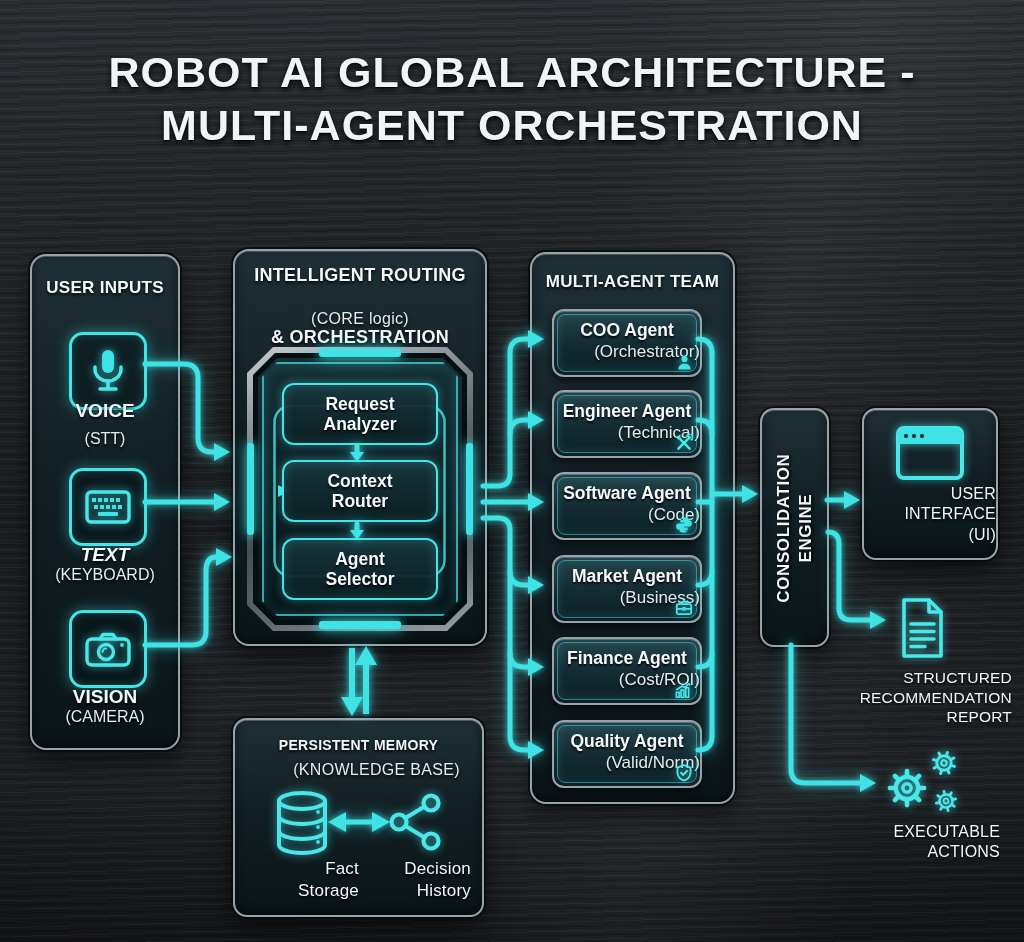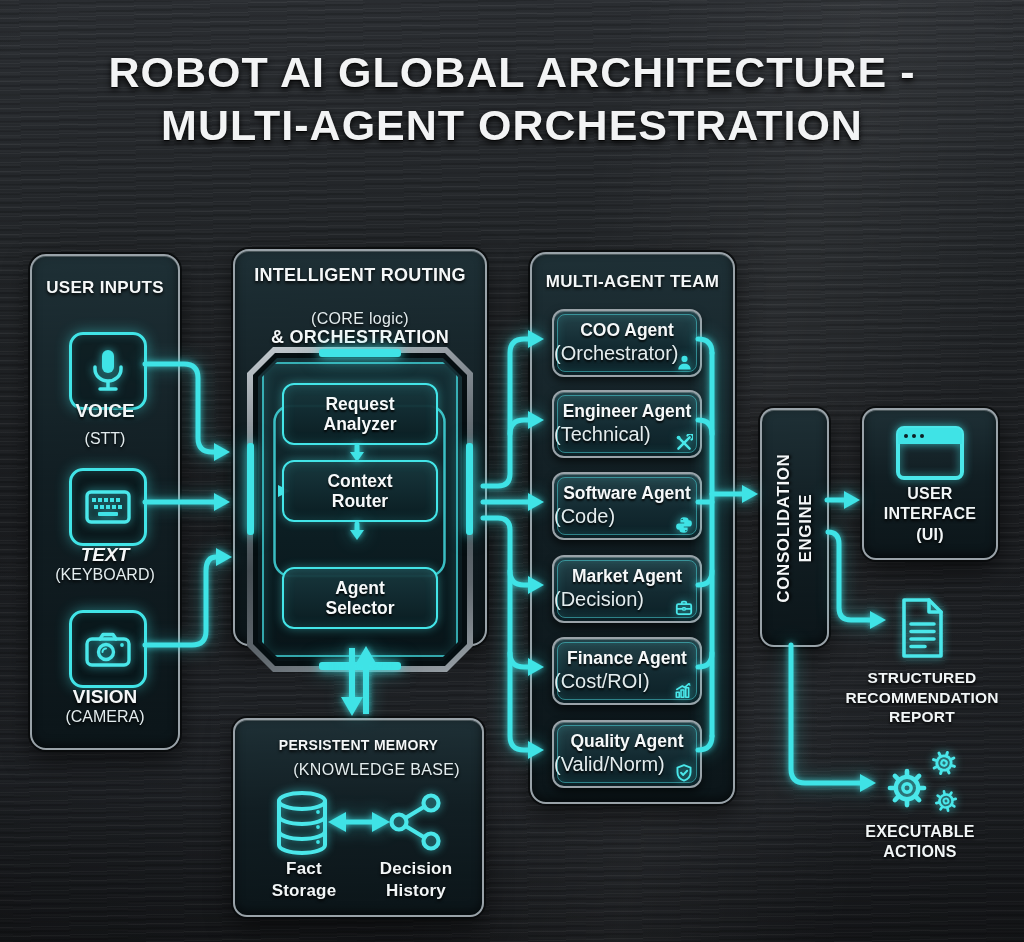--- a/index.html
+++ b/index.html
@@ -27,21 +27,21 @@
     text-shadow:0 2px 3px rgba(0,0,0,.9);letter-spacing:.3px;}
   .sublabel{font-weight:normal;color:#e3ecee;}
   .io-item-label{position:absolute;left:0;right:0;text-align:center;color:#f4f7f8;font-weight:bold;
     font-size:19px;text-shadow:0 2px 3px rgba(0,0,0,.9);}
   .io-item-sub{position:absolute;left:0;right:0;text-align:center;color:#e3ecee;font-size:16px;
     text-shadow:0 2px 3px rgba(0,0,0,.9);}
   .io-icon{position:absolute;left:37px;width:72px;height:72px;border:3px solid #41e4e7;border-radius:14px;
     background:rgba(8,24,28,.55);display:flex;align-items:center;justify-content:center;
     box-shadow:0 0 14px rgba(65,228,231,.45), inset 0 0 10px rgba(65,228,231,.22);}
   
-  .chip{position:absolute;left:12px;top:96px;width:226px;height:325px;text-align:center;}
+  .chip{position:absolute;left:12px;top:96px;width:226px;height:284px;text-align:center;}
   .chip-outer{position:absolute;inset:0;
     background:linear-gradient(160deg,#c6cdd2 0%,#7d858c 28%,#454d53 55%,#61696f 78%,#9ba3a9 100%);
     clip-path:polygon(26px 0,calc(100% - 26px) 0,100% 26px,100% calc(100% - 26px),calc(100% - 26px) 100%,26px 100%,0 calc(100% - 26px),0 26px);
     box-shadow:0 8px 18px rgba(0,0,0,.6);}
   .chip-mid{position:absolute;inset:6px;background:#050e11;
     clip-path:polygon(22px 0,calc(100% - 22px) 0,100% 22px,100% calc(100% - 22px),calc(100% - 22px) 100%,22px 100%,0 calc(100% - 22px),0 22px);}
   .chip-inner{position:absolute;inset:11px;background:linear-gradient(180deg,#163036 0%,#0c1d22 60%,#081418 100%);
     clip-path:polygon(19px 0,calc(100% - 19px) 0,100% 19px,100% calc(100% - 19px),calc(100% - 19px) 100%,19px 100%,0 calc(100% - 19px),0 19px);}
   .chip-ring{position:absolute;inset:15px;border:2px solid rgba(70,230,235,.7);
     clip-path:polygon(15px 0,calc(100% - 15px) 0,100% 15px,100% calc(100% - 15px),calc(100% - 15px) 100%,15px 100%,0 calc(100% - 15px),0 15px);
@@ -56,27 +56,27 @@
     color:#f6f9fa;font-weight:bold;font-size:17.5px;line-height:1.16;text-shadow:0 2px 2px rgba(0,0,0,.85);}
   .bracket-svg{position:absolute;inset:0;z-index:2;}
   
   .agent{position:absolute;left:20px;width:146px;height:64px;border-radius:12px;border:2px solid #9aa3a9;
     background:linear-gradient(180deg,#24434a 0%,#132a31 55%,#0c2026 100%);
     box-shadow:0 4px 9px rgba(0,0,0,.6), inset 0 1px 0 rgba(255,255,255,.25);}
   .agent::after{content:"";position:absolute;inset:3px;border-radius:8px;border:1.5px solid rgba(80,230,235,.5);
     box-shadow:inset 0 0 10px rgba(80,230,235,.16);}
   .agent .name{position:absolute;top:9px;left:0;right:0;text-align:center;color:#f6f9fa;font-weight:bold;
     font-size:17.5px;text-shadow:0 2px 2px rgba(0,0,0,.85);}
-  .agent .sub{position:absolute;top:31px;left:0;right:0;text-align:left;color:#e3ecee;font-size:20px;
+  .agent .sub{position:absolute;top:31px;left:0;right:0;text-align:right;color:#e3ecee;font-size:17px;
     text-shadow:0 2px 2px rgba(0,0,0,.85);}
   .agent .mini-icon{position:absolute;right:7px;bottom:4px;z-index:2;}
   .vert-label{position:absolute;top:50%;left:50%;width:220px;margin-left:-110px;margin-top:-22px;
     transform:rotate(-90deg);text-align:center;color:#f4f7f8;font-weight:bold;font-size:17px;
     line-height:1.3;letter-spacing:.6px;text-shadow:0 2px 3px rgba(0,0,0,.9);}
-  .out-label{position:absolute;z-index:6;text-align:center;color:#f2f6f7;font-weight:bold;font-size:15.5px;
+  .out-label{position:absolute;z-index:6;text-align:right;color:#f2f6f7;font-weight:normal;font-size:15.5px;
     line-height:1.27;text-shadow:0 2px 3px rgba(0,0,0,.9);letter-spacing:.2px;}
   .flow-svg{position:absolute;inset:0;z-index:20;pointer-events:none;
     filter:drop-shadow(0 0 3px rgba(64,228,232,.8)) drop-shadow(0 0 9px rgba(64,228,232,.38));}
   .cyan-stroke{stroke:#3fe3e6;stroke-width:5;fill:none;stroke-linejoin:round;stroke-linecap:round;}
   .cyan-fill{fill:#3fe3e6;}
   .icon-stroke{stroke:#4ae7ea;fill:none;stroke-linejoin:round;stroke-linecap:round;}
   .icon-glow{filter:drop-shadow(0 0 4px rgba(64,228,232,.7));}
 </style>
 </head>
 <body>
@@ -155,21 +155,21 @@
       </svg>
 
       <div class="chipbox" style="top:36px;">
         <span>Request</span>
         <span>Analyzer</span>
       </div>
       <div class="chipbox" style="top:113px;">
         <span>Context</span>
         <span>Router</span>
       </div>
-      <div class="chipbox" style="top:191px;margin-top:29px;">
+      <div class="chipbox" style="top:191px;">
         <span>Agent</span>
         <span>Selector</span>
       </div>
     </div>
   </div>
 
   <div class="panel" style="left:530px;top:252px;width:201px;height:548px;">
     <div class="panel-header" style="top:18px;font-size:17px;">MULTI-AGENT TEAM</div>
 
     <div class="agent" style="top:55px;">
@@ -198,21 +198,21 @@
       <svg class="mini-icon icon-glow" width="18" height="18" viewBox="0 0 16 16">
         <path d="M7.9 1.1 C5.8 1.1 4.8 2.1 4.8 3.8 v2 h3.4 v0.8 H3.3 C1.8 6.6 1 7.7 1 9.4 c0 1.7 0.8 2.8 2.3 2.8 h1.5 v-1.7 c0-1.3 1.1-2.4 2.4-2.4 h2.7 c1.2 0 2.2-1 2.2-2.2 V3.8 c0-1.7-1.2-2.7-4.2-2.7 z" class="cyan-fill"></path>
         <circle cx="6.3" cy="3" r="0.55" fill="#0d2126"></circle>
         <path d="M7.9 1.1 C5.8 1.1 4.8 2.1 4.8 3.8 v2 h3.4 v0.8 H3.3 C1.8 6.6 1 7.7 1 9.4 c0 1.7 0.8 2.8 2.3 2.8 h1.5 v-1.7 c0-1.3 1.1-2.4 2.4-2.4 h2.7 c1.2 0 2.2-1 2.2-2.2 V3.8 c0-1.7-1.2-2.7-4.2-2.7 z" transform="rotate(180 8 8)" class="cyan-fill"></path>
         <circle cx="9.7" cy="13" r="0.55" fill="#0d2126"></circle>
       </svg>
     </div>
 
     <div class="agent" style="top:301px;">
       <div class="name">Market Agent</div>
-      <div class="sub">(Decision)</div>
+      <div class="sub">(Business)</div>
       <svg class="mini-icon icon-glow" width="18" height="18" viewBox="0 0 16 16">
         <path d="M6 4.6 V3.4 a1 1 0 0 1 1 -1 h2 a1 1 0 0 1 1 1 V4.6" class="icon-stroke" stroke-width="1.6"></path>
         <rect x="1.6" y="4.6" width="12.8" height="8.8" rx="1.4" class="icon-stroke" stroke-width="1.6"></rect>
         <path d="M1.6 8.8 H6.6 M9.4 8.8 H14.4" class="icon-stroke" stroke-width="1.4"></path>
         <rect x="6.9" y="7.7" width="2.2" height="2.2" rx="0.5" class="icon-stroke" stroke-width="1.3"></rect>
       </svg>
     </div>
 
     <div class="agent" style="top:383px;">
       <div class="name">Finance Agent</div>

